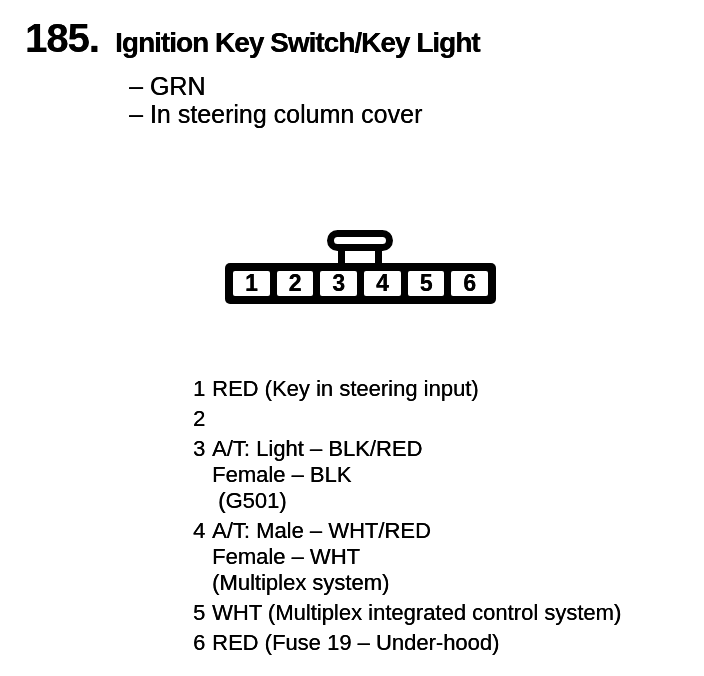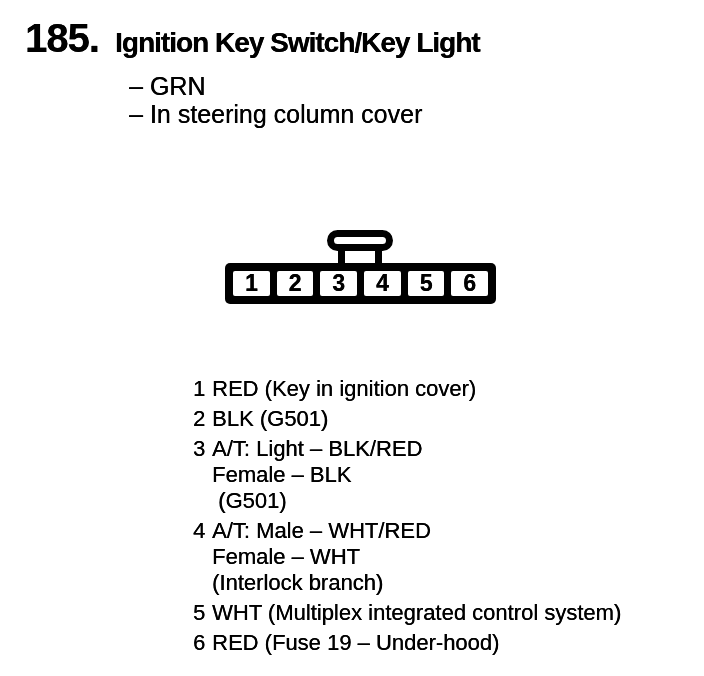--- a/index.html
+++ b/index.html
@@ -127,33 +127,32 @@
       <div class="pin-cell">2</div>
       <div class="pin-cell">3</div>
       <div class="pin-cell">4</div>
       <div class="pin-cell">5</div>
       <div class="pin-cell">6</div>
     </div>
 
   <div class="pin-legend">
       <div class="pin-row">
         <span class="pin-num">1</span>
-        <div class="pin-lines"><div class="pin-line">RED (Key in ignition cover)</div></div>
+        <div class="pin-lines"><div class="pin-line">RED (Key in steering input)</div></div>
       </div>
       <div class="pin-row">
         <span class="pin-num">2</span>
-        <div class="pin-lines"><div class="pin-line">BLK (G501)</div></div>
       </div>
       <div class="pin-row">
         <span class="pin-num">3</span>
         <div class="pin-lines"><div class="pin-line">A/T: Light – BLK/RED</div><div class="pin-line">Female – BLK</div><div class="pin-line"> (G501)</div></div>
       </div>
       <div class="pin-row">
         <span class="pin-num">4</span>
-        <div class="pin-lines"><div class="pin-line">A/T: Male – WHT/RED</div><div class="pin-line">Female – WHT</div><div class="pin-line">(Interlock branch)</div></div>
+        <div class="pin-lines"><div class="pin-line">A/T: Male – WHT/RED</div><div class="pin-line">Female – WHT</div><div class="pin-line">(Multiplex system)</div></div>
       </div>
       <div class="pin-row">
         <span class="pin-num">5</span>
         <div class="pin-lines"><div class="pin-line">WHT (Multiplex integrated control system)</div></div>
       </div>
       <div class="pin-row">
         <span class="pin-num">6</span>
         <div class="pin-lines"><div class="pin-line">RED (Fuse 19 – Under-hood)</div></div>
       </div>
     </div>

